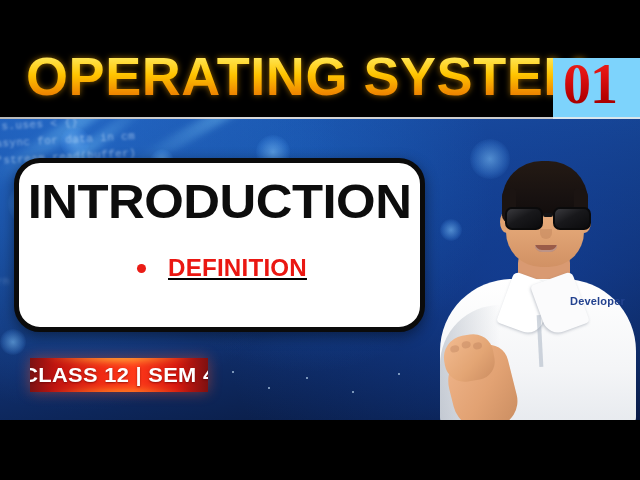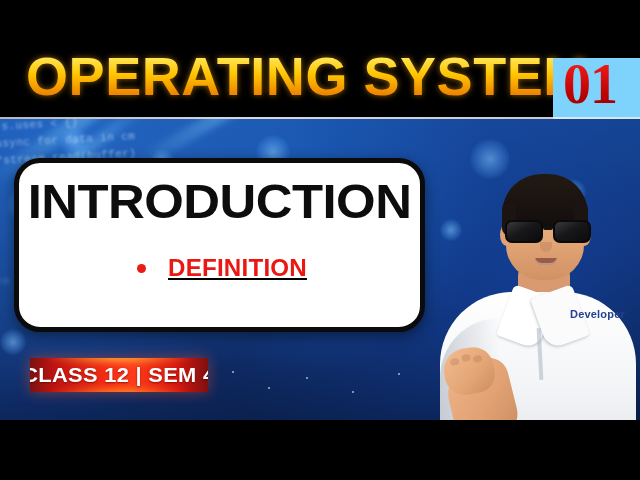--- a/index.html
+++ b/index.html
@@ -270,21 +270,20 @@
     transform: scaleX(1.05);
     white-space: nowrap;
   }
 
   
   .presenter {
     position: absolute;
     left: 432px; top: 119px;
     width: 208px; height: 301px;
     overflow: hidden;
-    margin-top: 13px;
   }
   .p-neck {
     position: absolute;
     left: 86px; top: 130px;
     width: 52px; height: 48px;
     background: #d99a72;
     border-radius: 14px;
   }
   .p-shirt {
     position: absolute;

